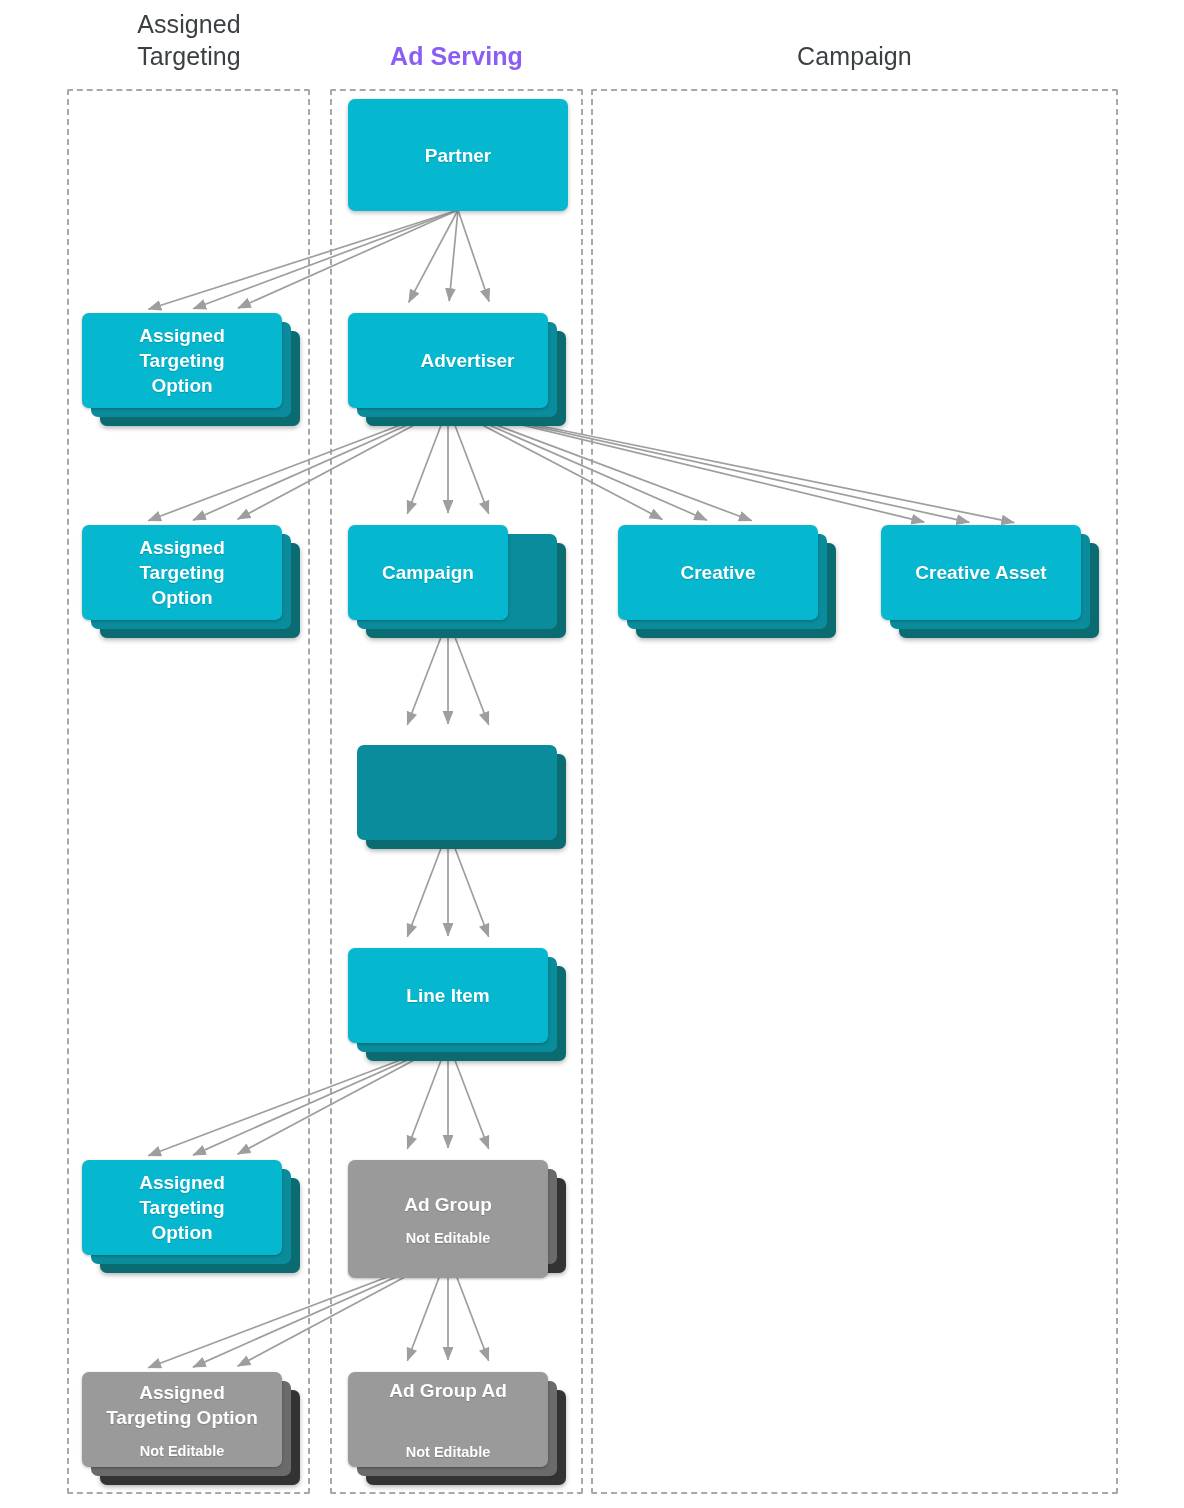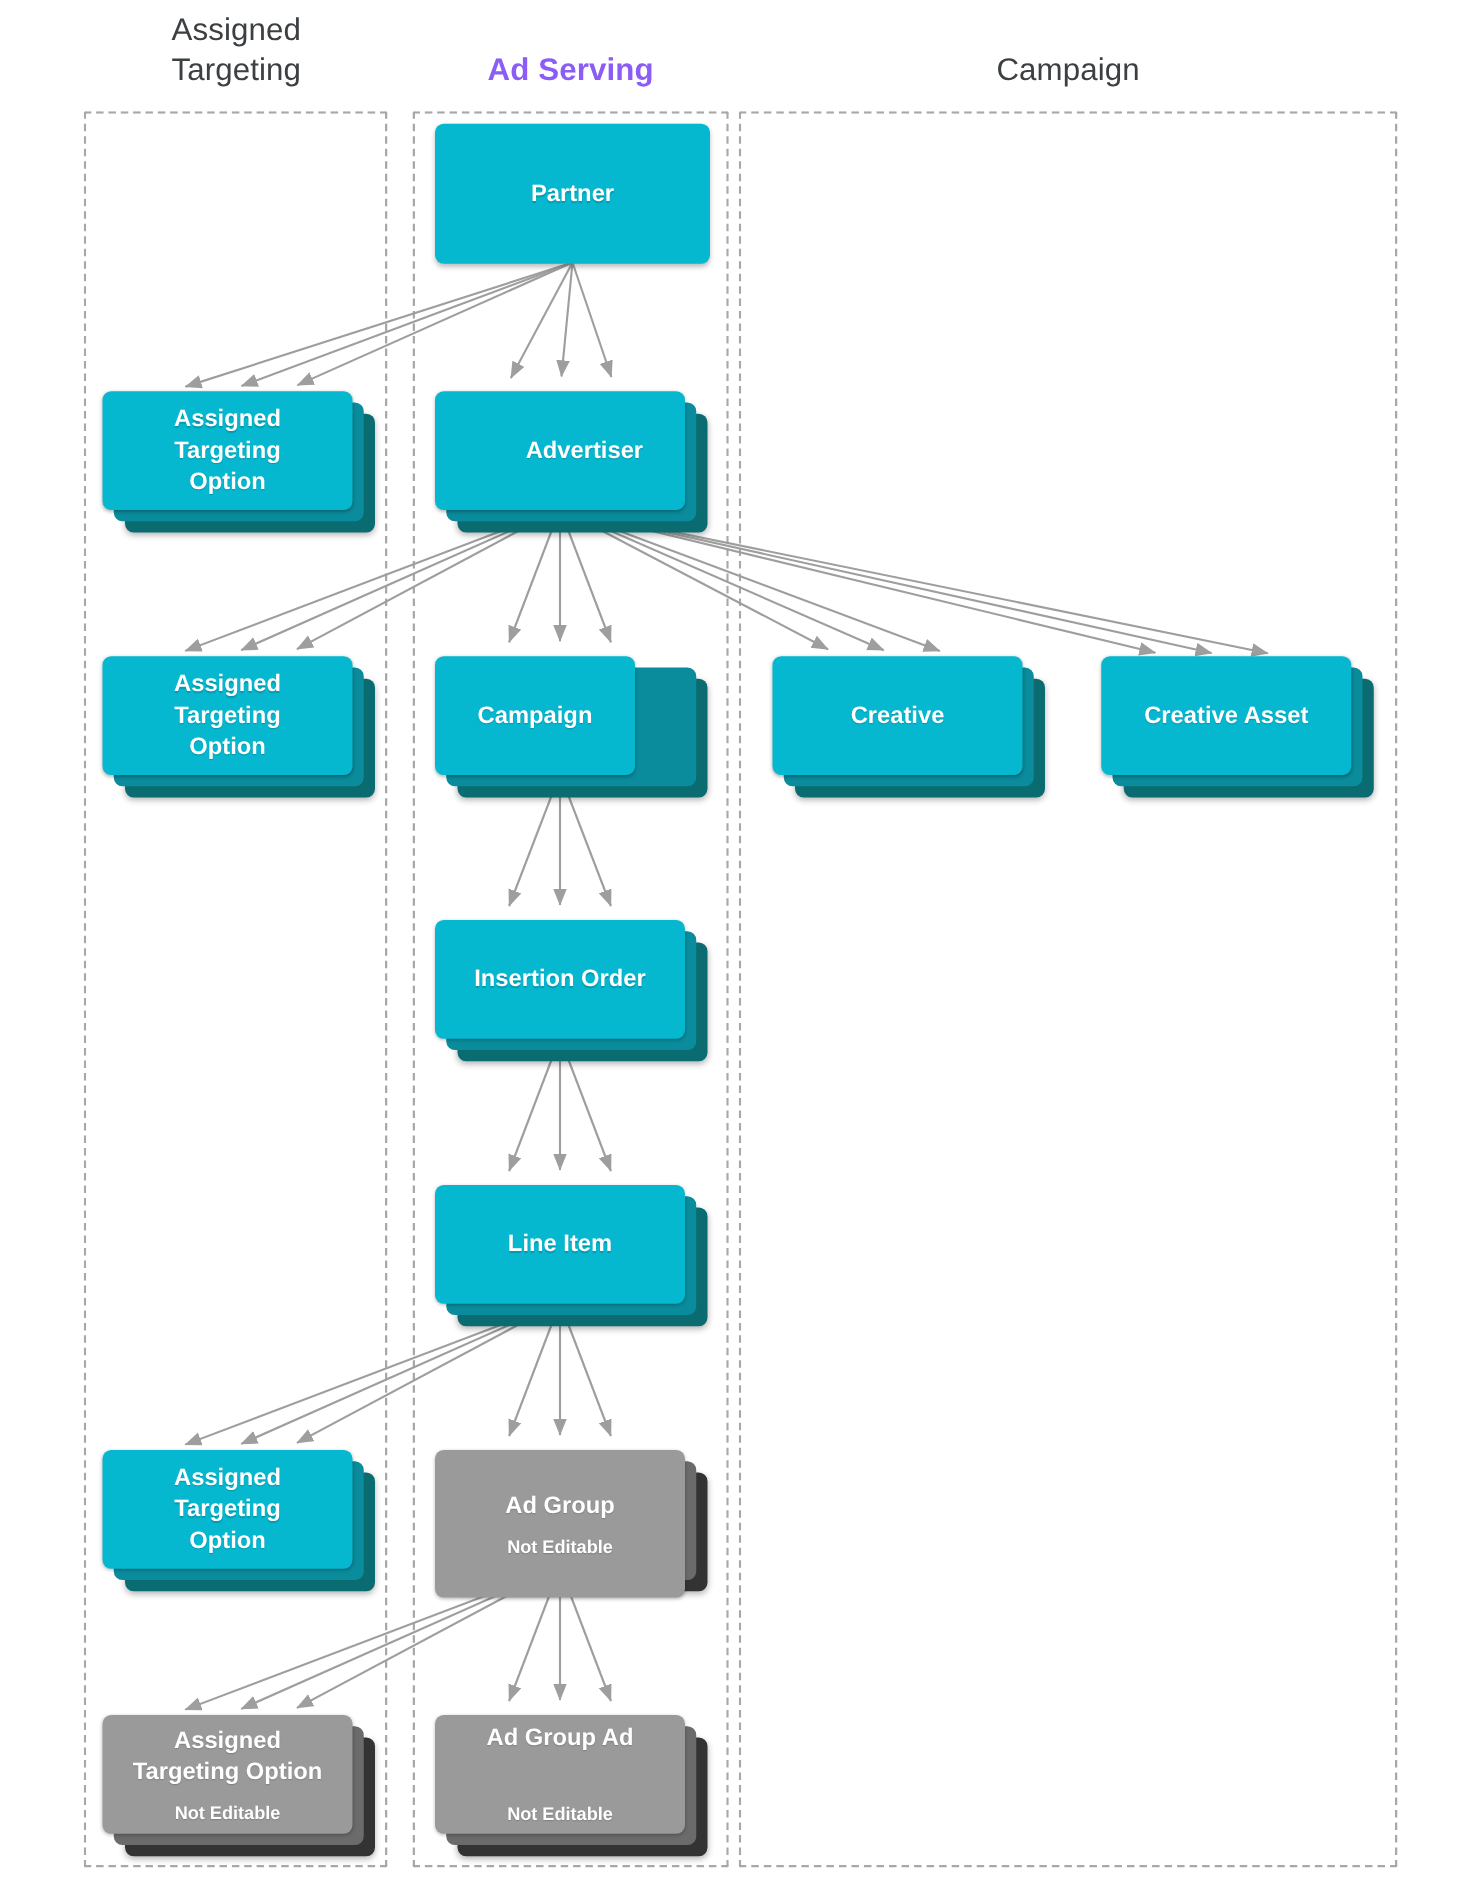--- a/index.html
+++ b/index.html
@@ -219,23 +219,20 @@
       <div class="node cyan stacked" style="left: 881px; top: 525px; width: 220px; height: 126px;">
         <div class="shadow-layer s2" style="left: 18px; top: 18px; width: 200px; height: 95px;"></div>
         <div class="shadow-layer s1" style="left: 9px; top: 9px; width: 200px; height: 95px;"></div>
         <div class="card" style="width: 200px; height: 95px;">
           <div class="node-title">Creative Asset</div>
         </div>
       </div>
       <div class="node cyan stacked" style="left: 348px; top: 736px; width: 220px; height: 115px;">
         <div class="shadow-layer s2" style="left: 18px; top: 18px; width: 200px; height: 95px;"></div>
         <div class="shadow-layer s1" style="left: 9px; top: 9px; width: 200px; height: 95px;"></div>
-        <div class="card" style="width: 200px; height: 95px;">
-          <div class="node-title">Insertion Order</div>
-        </div>
       </div>
       <div class="node cyan stacked" style="left: 348px; top: 948px; width: 220px; height: 115px;">
         <div class="shadow-layer s2" style="left: 18px; top: 18px; width: 200px; height: 95px;"></div>
         <div class="shadow-layer s1" style="left: 9px; top: 9px; width: 200px; height: 95px;"></div>
         <div class="card" style="width: 200px; height: 95px; align-items: center;">
           <div class="node-title">Line Item</div>
         </div>
       </div>
       <div class="node cyan stacked" style="left: 82px; top: 1160px; width: 220px; height: 115px;">
         <div class="shadow-layer s2" style="left: 18px; top: 18px; width: 200px; height: 95px;"></div>

